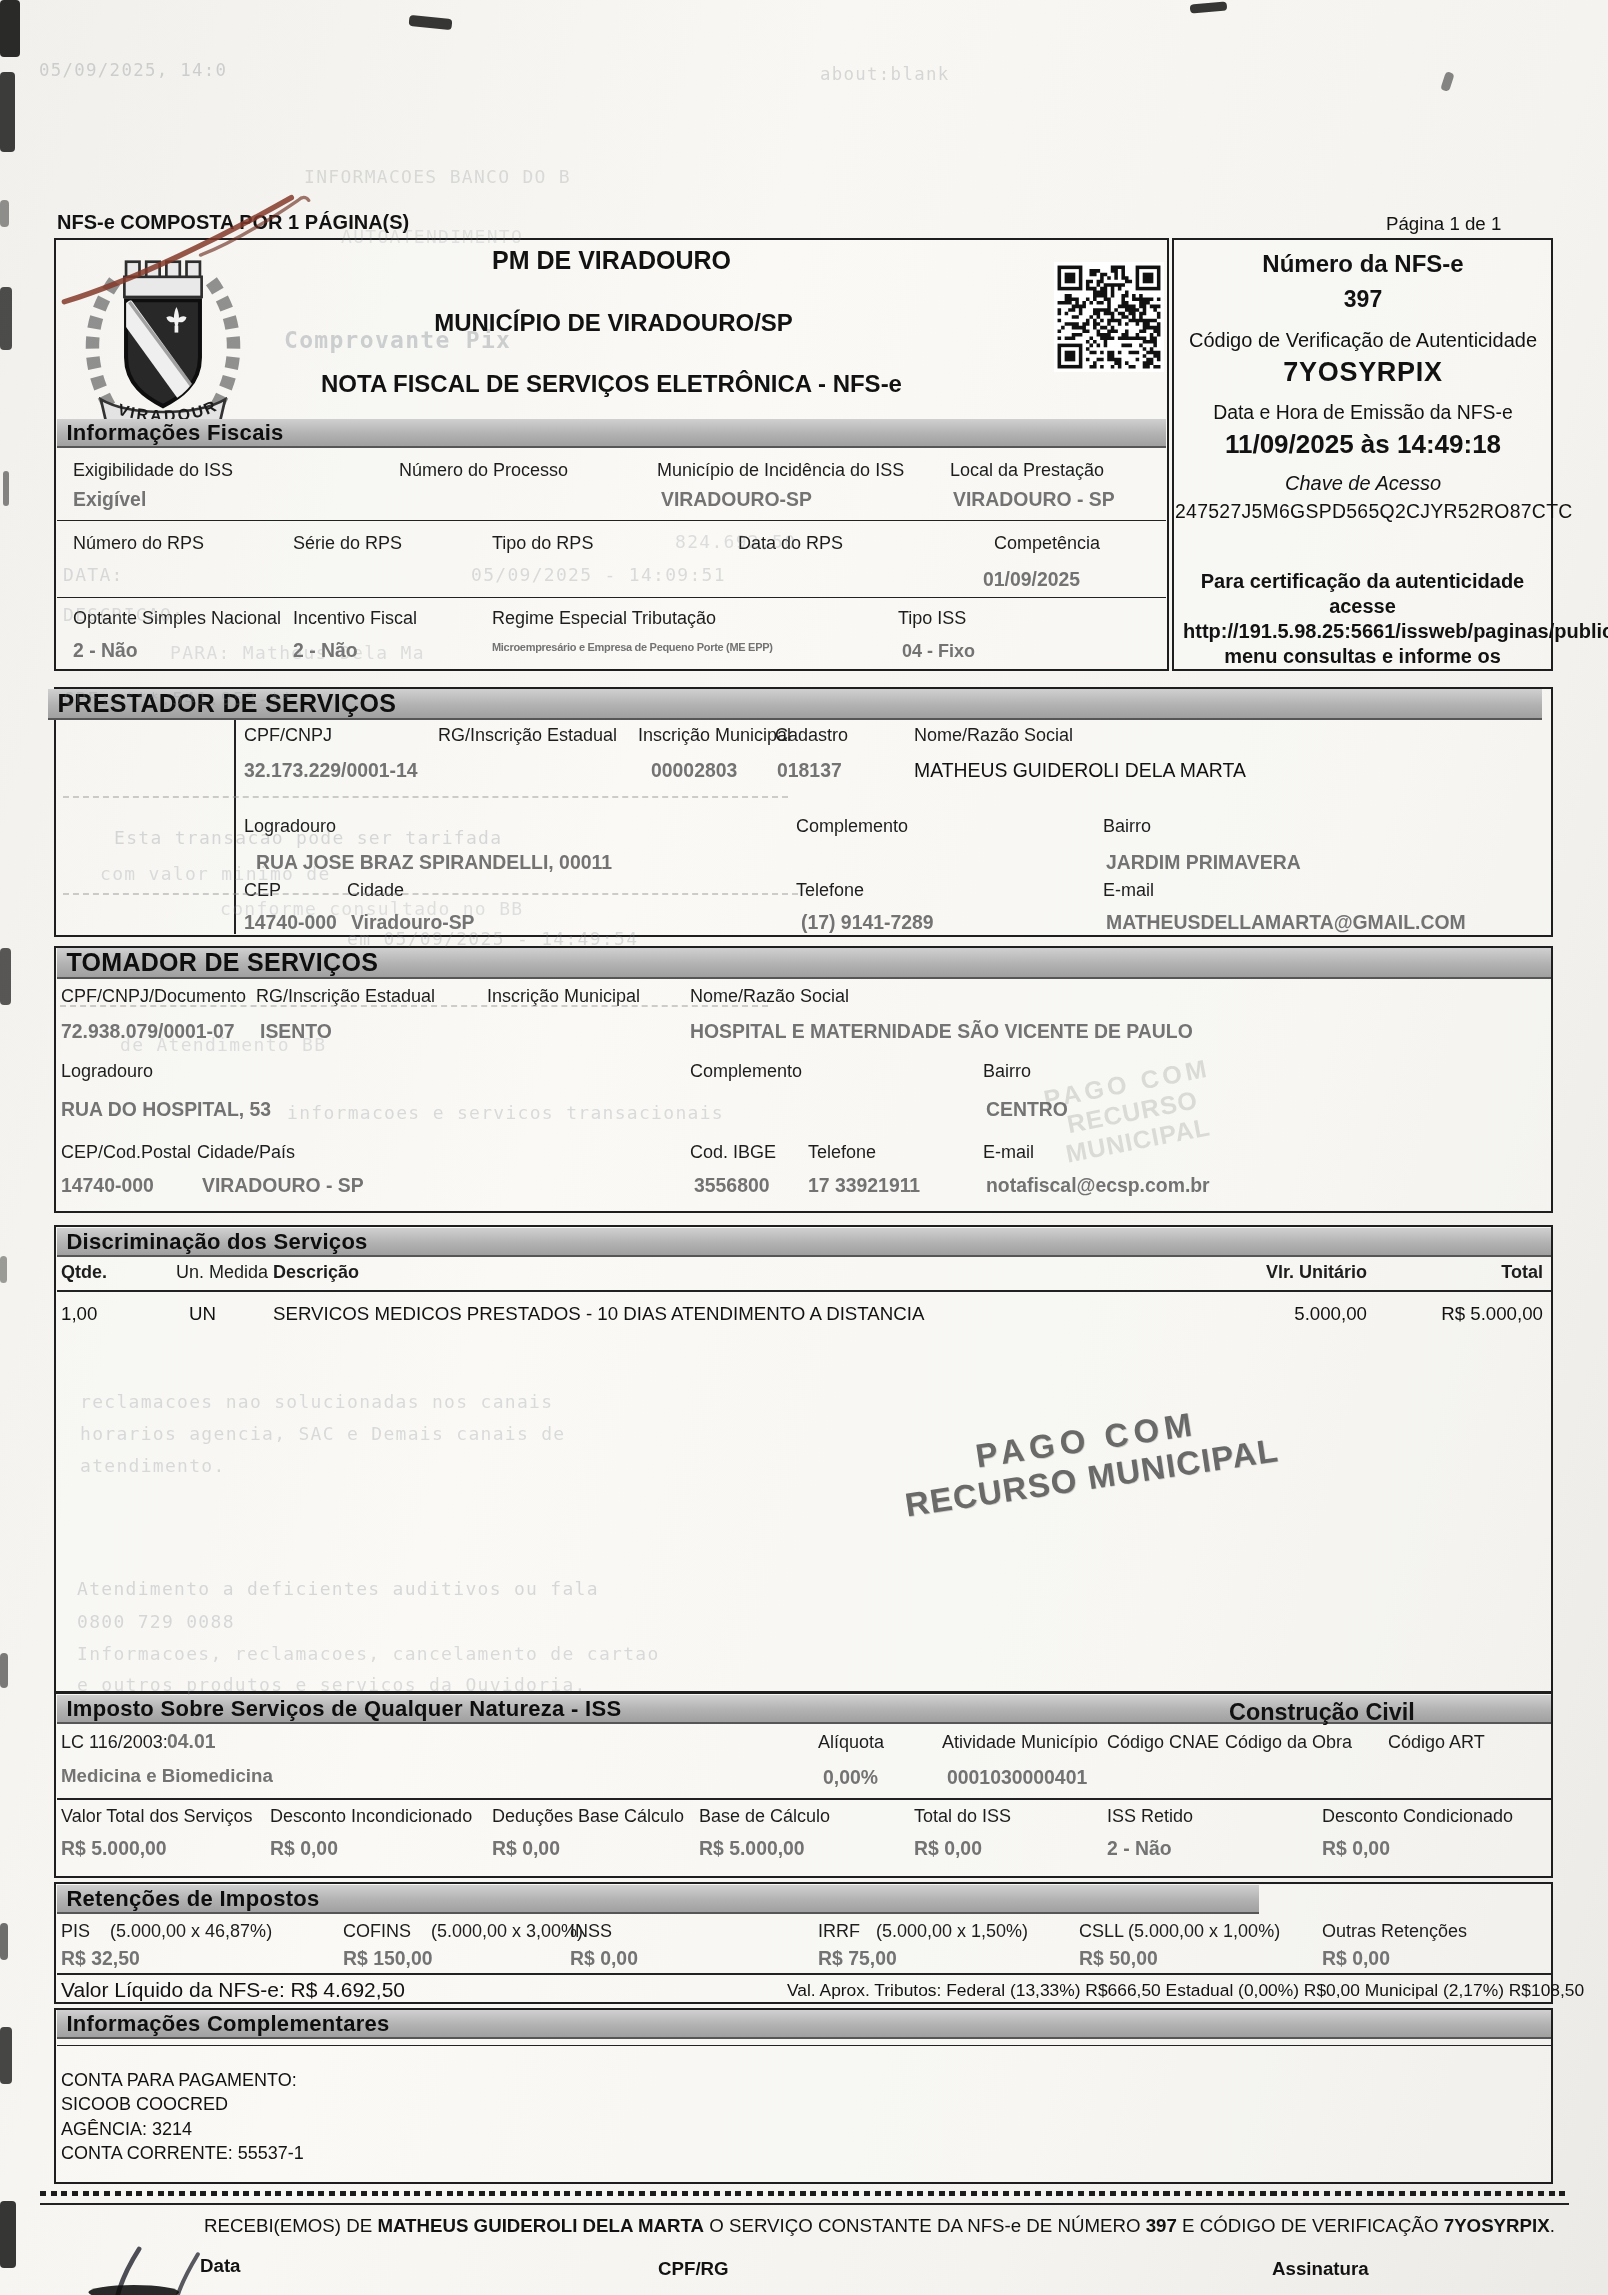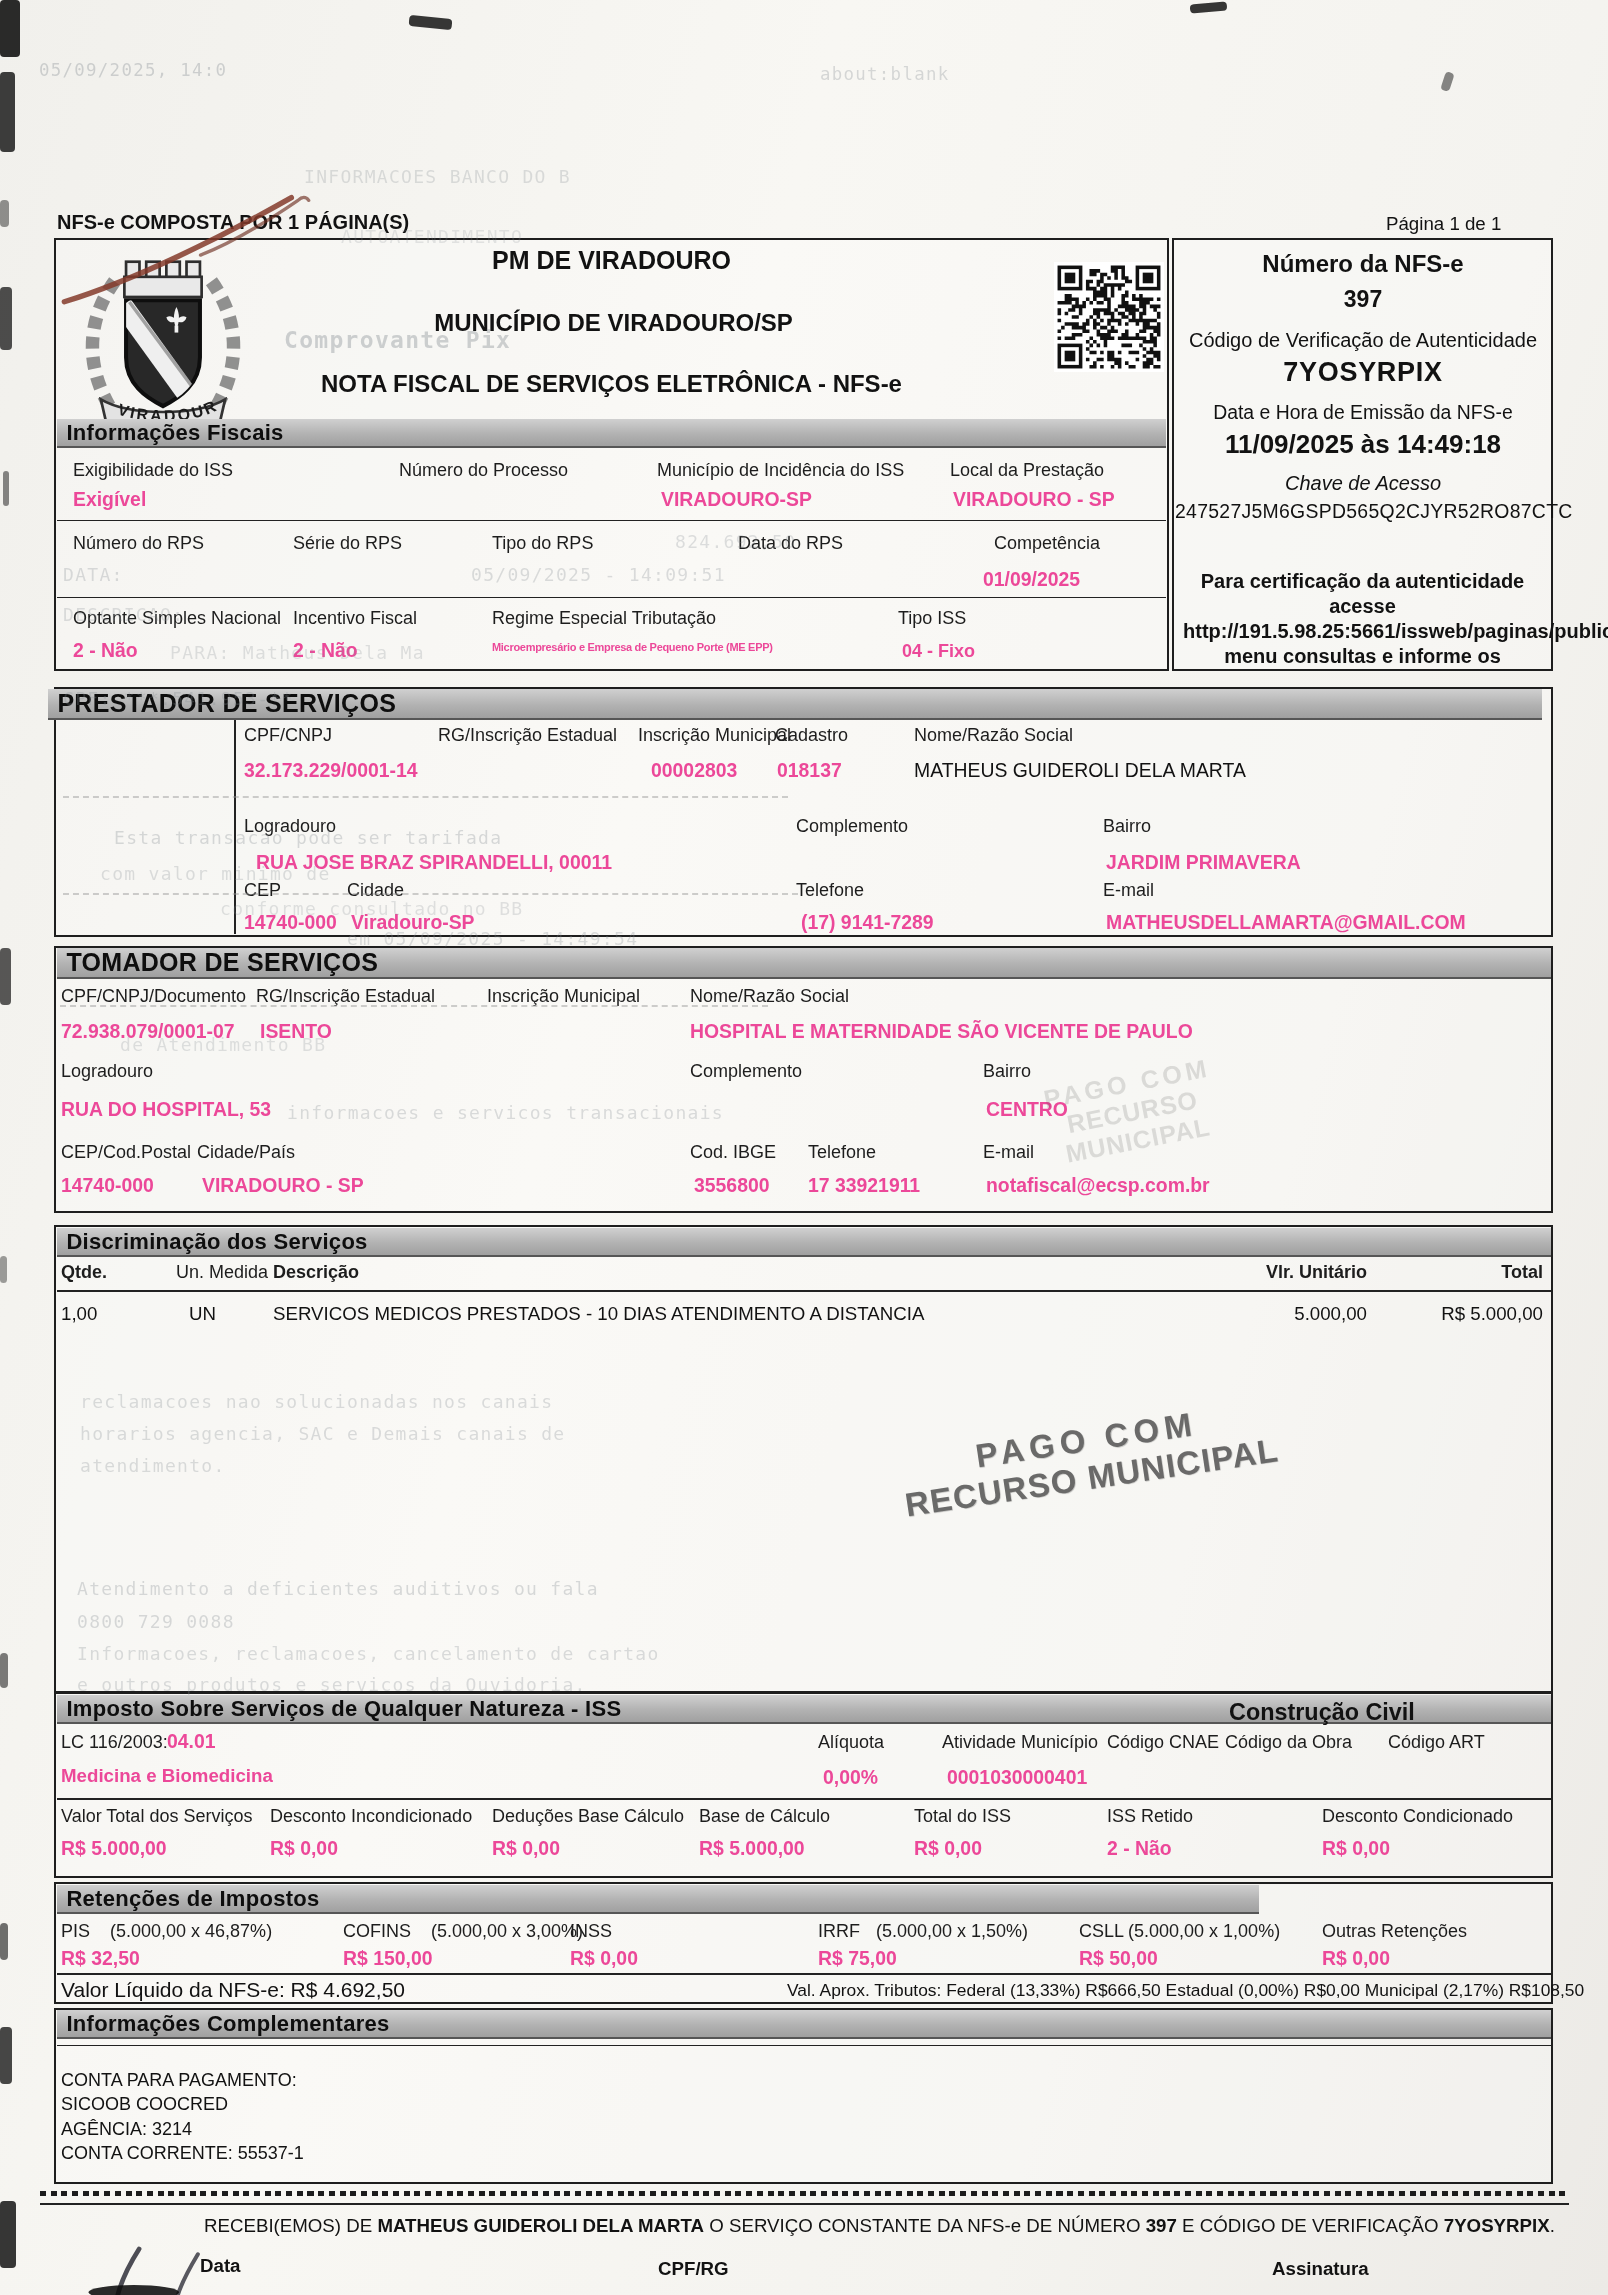--- a/index.html
+++ b/index.html
@@ -1,21 +1,21 @@
 <!DOCTYPE html>
 <html style="font-size:10.7px"><head>
 <meta charset="utf-8">
 <style>
   html,body{margin:0;padding:0}
   body{width:1609px;height:2295px;position:relative;overflow:hidden;
     background:linear-gradient(105deg,#f1f0ec 0%,#f8f7f3 38%,#f4f3ef 72%,#eceae6 100%);
     font-family:"Liberation Sans",sans-serif;color:#121212}
   .f{position:absolute;white-space:nowrap;line-height:1.12}
   .lbl{font-size:18px;color:#1d1d1d}
-  .val{font-size:19.4px;font-weight:700;color:#ec4899}
+  .val{font-size:19.4px;font-weight:700;color:#737373}
   .box{position:absolute;border:2.7px solid #1e1e1e;box-sizing:border-box;background:rgba(255,255,255,.25)}
   .thin{border-width:2px}
   .band{position:absolute;box-sizing:border-box;height:29px;background:linear-gradient(180deg,#d0d0d0,#b2b2b2 55%,#a0a0a0);border-bottom:2px solid #565656;display:flex;align-items:center;padding-left:9.4px}
   .band span{font-size:22px;font-weight:700;color:#0e0e0e;letter-spacing:0.3px}
   .band.big span{font-size:25px}
   .hl{position:absolute;background:#222;height:2px}
   .vl{position:absolute;background:#222;width:2px}
   .ctr{position:absolute;text-align:center}
   .ghost{position:absolute;font-family:"DejaVu Sans Mono",monospace;font-size:18px;letter-spacing:1.3px;color:#868d93;white-space:nowrap;filter:blur(0.4px)}
   .dash{position:absolute;border-top:2px dashed #979797;opacity:.45;height:0}

